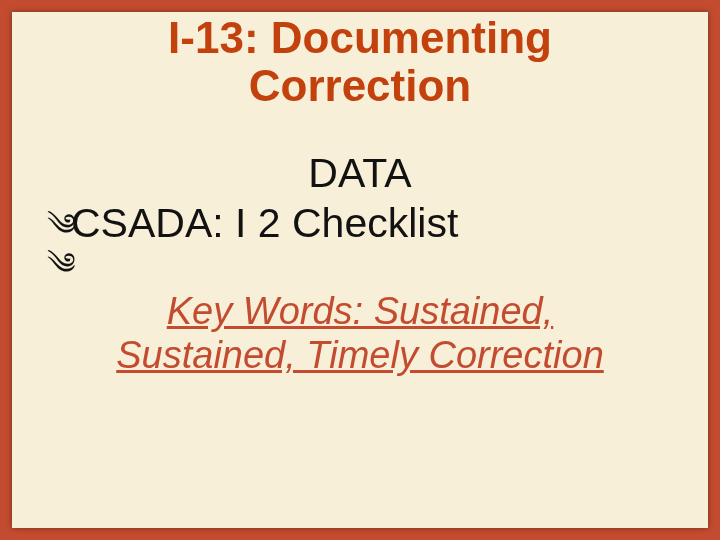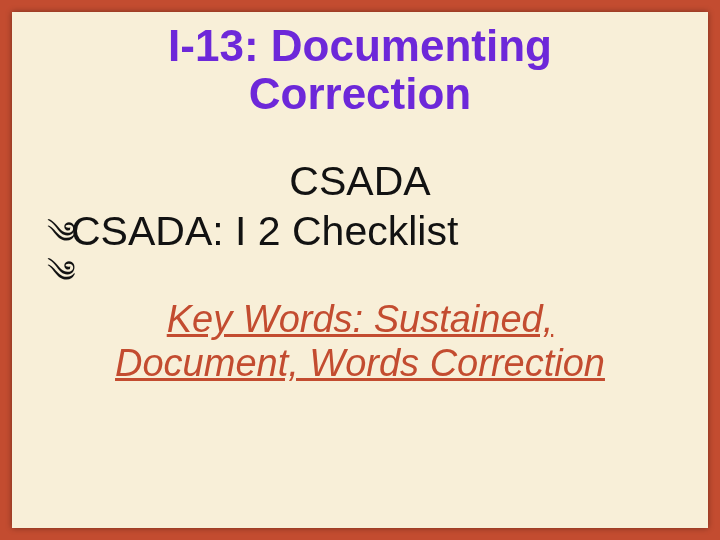--- a/index.html
+++ b/index.html
@@ -12,26 +12,26 @@
       overflow: hidden;
     }
     .inner {
       width: 100%;
       height: 100%;
       background: #f8efd8;
       box-shadow: 0 0 6px rgba(0,0,0,0.4);
       padding: 0 35px;
     }
     .title {
-      color: #6d28d9;
+      color: #c2410c;
       font-weight: bold;
       font-size: 44px;
       line-height: 1.1;
       text-align: center;
-      padding-top: 10px;
+      padding-top: 2px;
       padding-bottom: 40px;
     }
     .section-head {
       color: #121212;
       font-size: 41px;
       text-align: center;
       line-height: 1.1;
     }
     .bullets {
       margin-top: 2px;
@@ -68,30 +68,30 @@
 </head>
 <body>
 
 <div class="inner">
 
   <div class="title">
     <span>I-13: Documenting</span><br>
     <span>Correction</span>
   </div>
 
-  <div class="section-head">CSADA</div>
+  <div class="section-head">DATA</div>
 
   <div class="bullets">
     <div class="bullet-row">
       <span class="bullet-icon">༄</span>
       <span class="bullet-text">CSADA: I 2 Checklist</span>
     </div>
     <div class="bullet-row">
       <span class="bullet-icon">༄</span>
     </div>
   </div>
 
   <div class="keywords">
     <span>Key Words: Sustained,</span><br>
-    <span>Document, Words Correction</span>
+    <span>Sustained, Timely Correction</span>
   </div>
 
 </div>
 
 </body></html>

